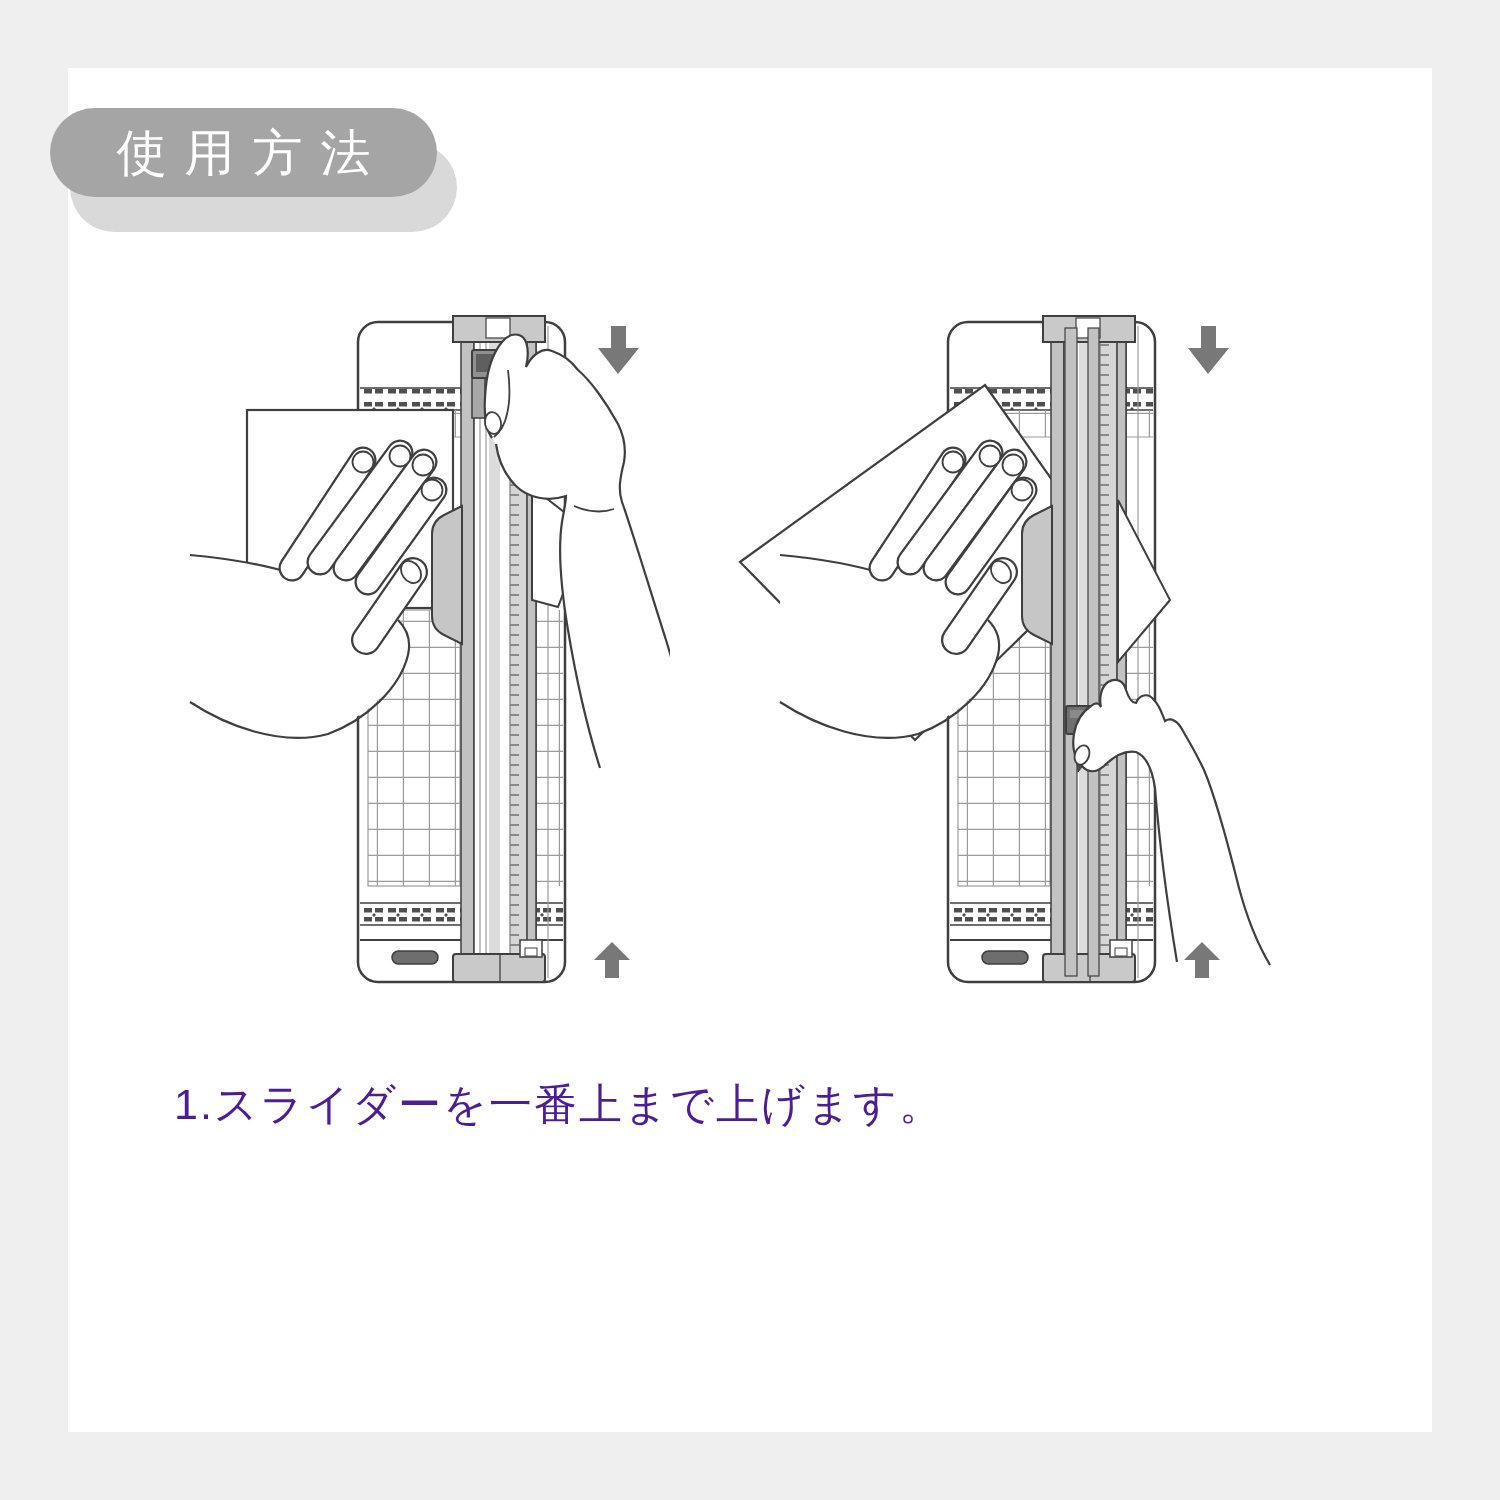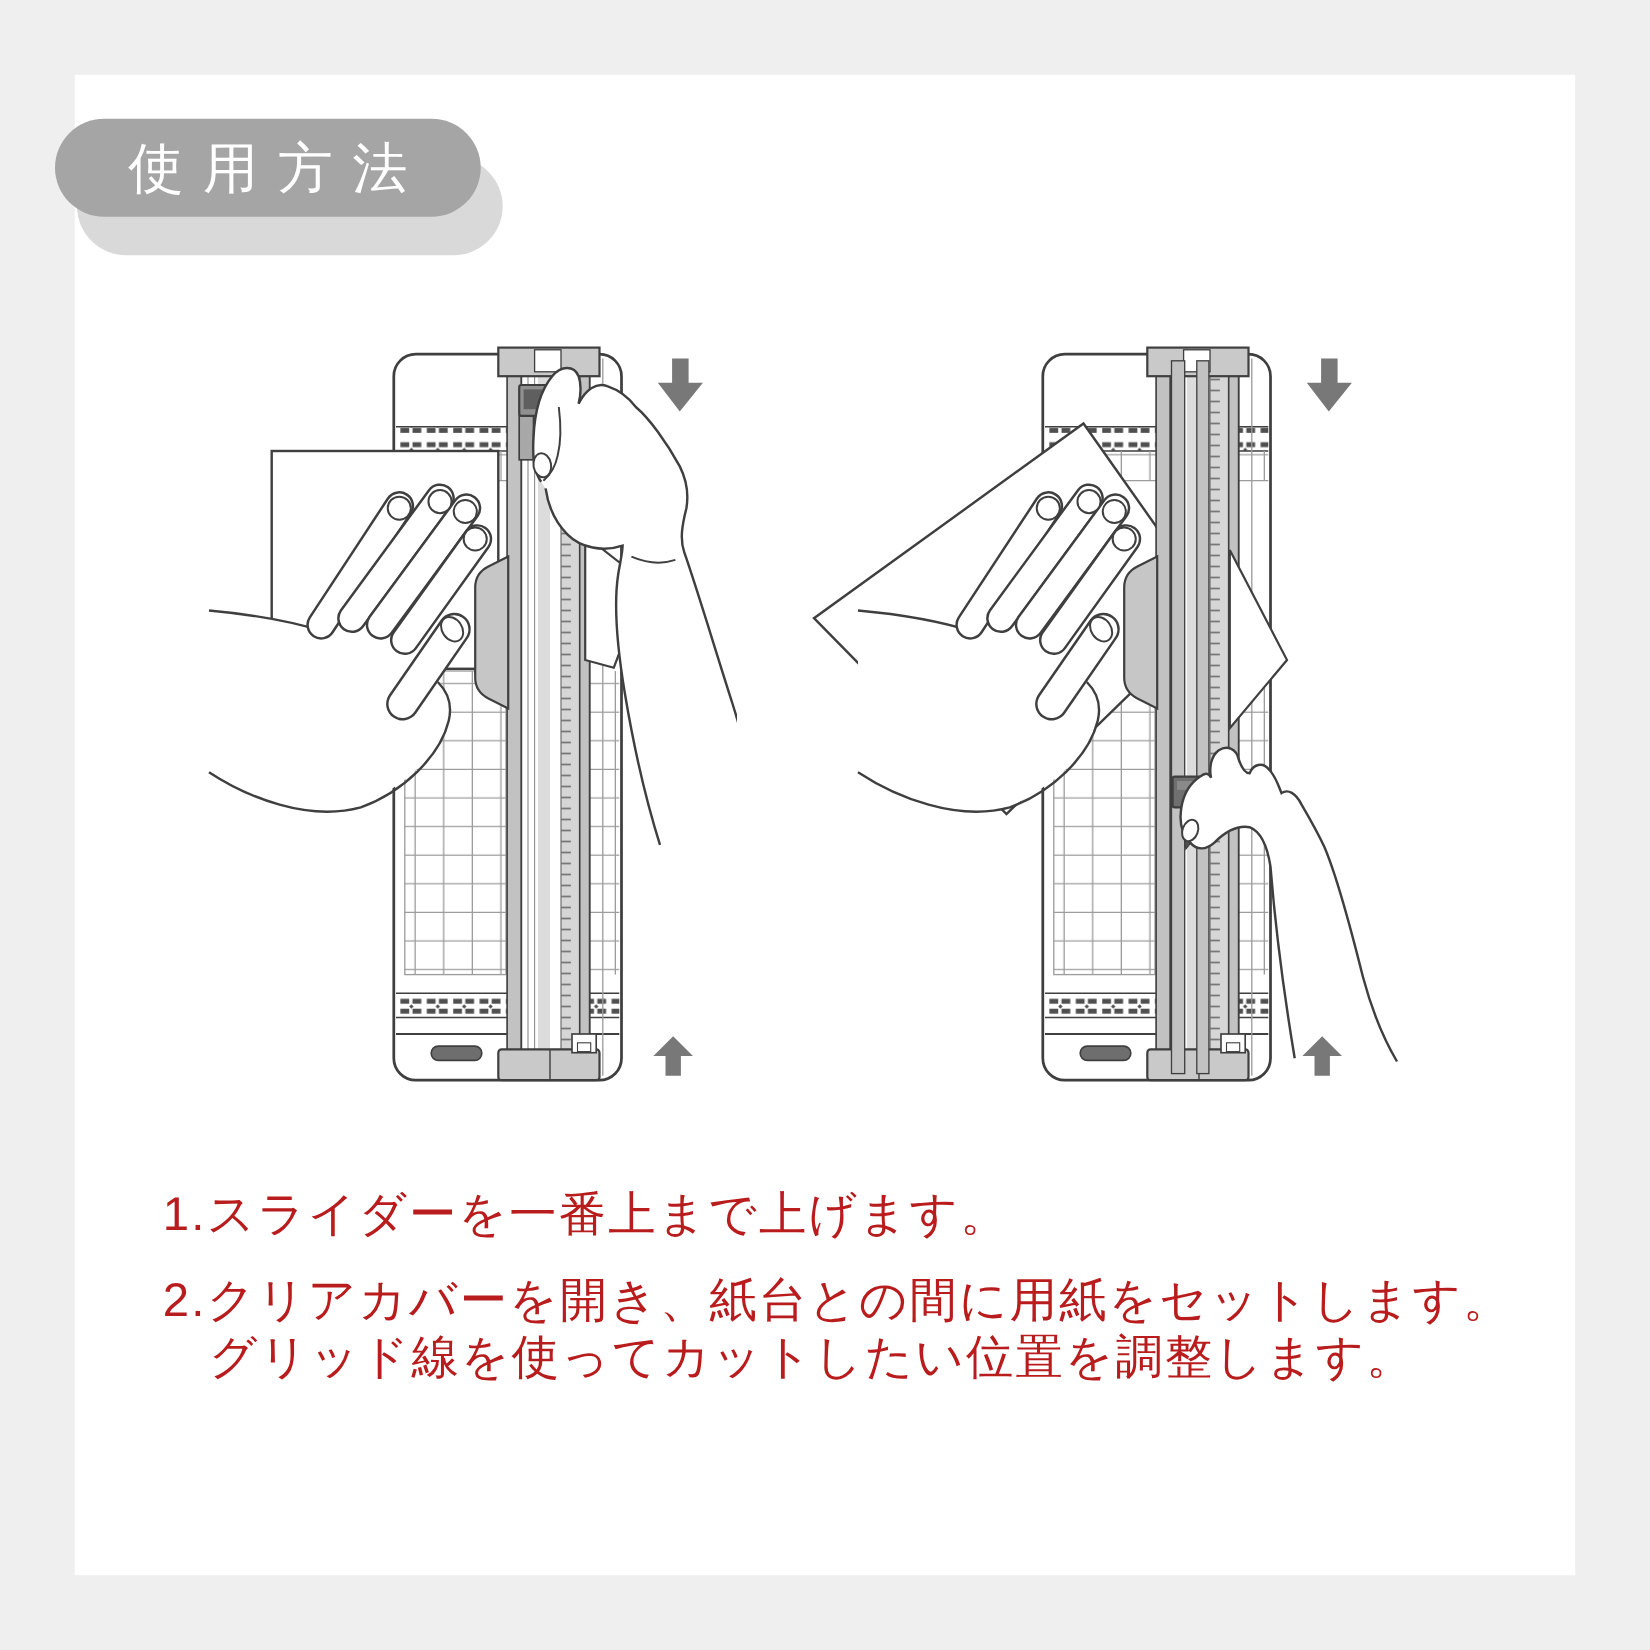--- a/index.html
+++ b/index.html
@@ -23,22 +23,22 @@
     display:flex;align-items:center;justify-content:center;
   }
   .badge-title{
     color:#ffffff;font-size:50px;letter-spacing:18px;text-indent:18px;
     font-weight:400;line-height:1;
   }
   .figure{position:absolute;top:310px;}
   .figure.left{left:170px;width:500px;height:700px;}
   .figure.right{left:715px;width:585px;height:700px;}
   .instructions{
-    position:absolute;left:148px;top:1078px;width:1270px;
-    color:#b91c1c;font-size:43px;line-height:52px;letter-spacing:2px;
+    position:absolute;left:174px;top:1078px;width:1270px;
+    color:#4c1d95;font-size:43px;line-height:52px;letter-spacing:2px;
   }
   .instructions p{
     margin:0 0 26px 0;
     padding-left:42px;text-indent:-42px;
     white-space:pre-line;
   }
 </style>
 </head>
 <body>
 
@@ -172,15 +172,13 @@
     <path d="M417,652 C407,592 399,528 395,478 C392,458 386,446 376,442 C364,440 352,448 344,456 C336,463 328,463 322,456 C314,448 312,436 314,424 C316,412 322,402 331,396 C336,392 339,393 341,397 C339,388 341,377 348,372 C356,367 364,371 366,380 C369,389 372,393 376,393 C379,385 388,382 394,390 C400,396 402,404 405,411 C411,407 418,411 423,421 C430,433 438,447 444,460 C456,488 469,538 479,578 C487,608 497,633 510,655 Z" fill="#ffffff"></path>
     <path d="M417,652 C407,592 399,528 395,478 C392,458 386,446 376,442 C364,440 352,448 344,456 C336,463 328,463 322,456 C314,448 312,436 314,424 C316,412 322,402 331,396 C336,392 339,393 341,397 C339,388 341,377 348,372 C356,367 364,371 366,380 C369,389 372,393 376,393 C379,385 388,382 394,390 C400,396 402,404 405,411 C411,407 418,411 423,421 C430,433 438,447 444,460 C456,488 469,538 479,578 C487,608 497,633 510,655" fill="none" stroke="#3f3f3f" stroke-width="2.2"></path>
     <ellipse cx="322" cy="445" rx="7" ry="10" transform="rotate(20 322 445)" fill="#ffffff" stroke="#3f3f3f" stroke-width="1.8"></ellipse>
   </g>
   <use href="#arrow-down"></use>
   <use href="#arrow-up"></use>
 </svg>
 
 <div class="instructions">
   <p>1.スライダーを一番上まで上げます。</p>
-  <p>2.クリアカバーを開き、紙台との間に用紙をセットします。
-グリッド線を使ってカットしたい位置を調整します。</p>
 </div>
 
 </body></html>

